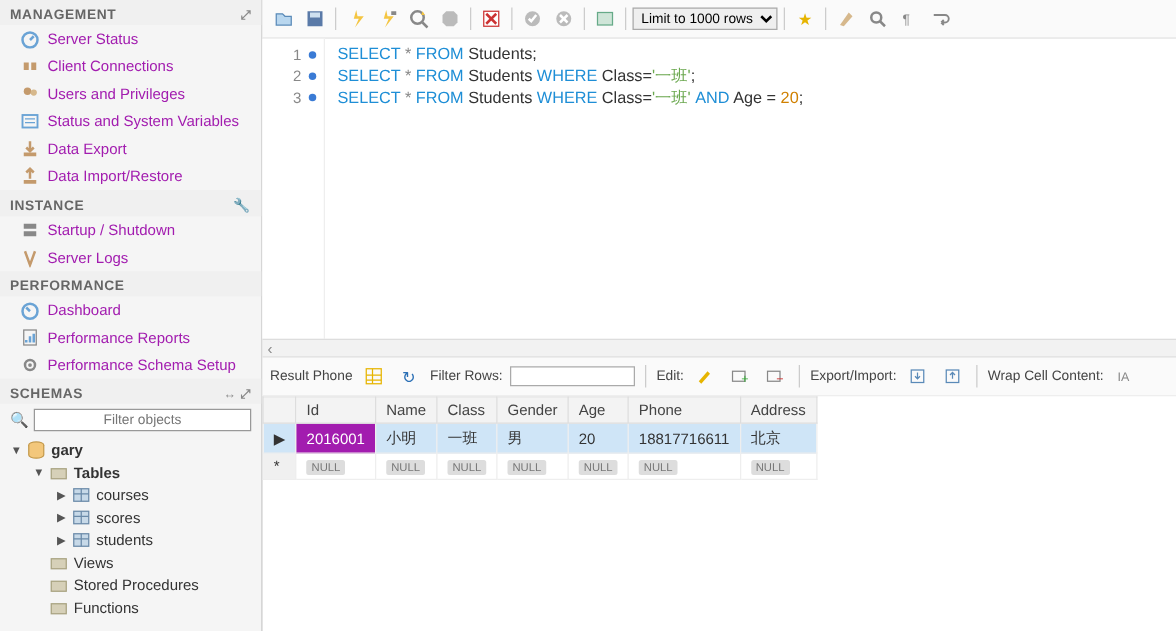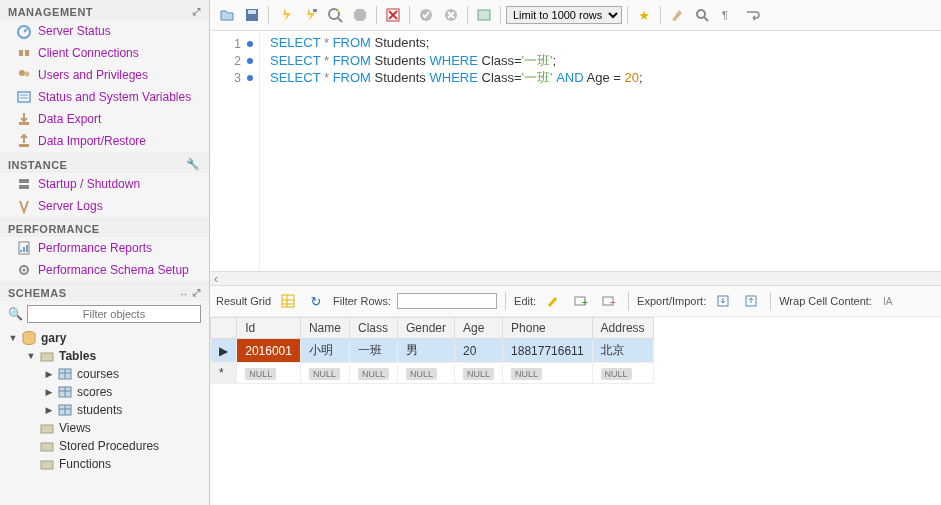--- a/index.html
+++ b/index.html
@@ -34,21 +34,21 @@
 .num { color: #d08000; }
 .scroll-hint { height: 14px; background: #f2f2f2; border-top: 1px solid #ddd; display: flex; align-items: center; padding-left: 4px; color: #888;}
 .result-toolbar { display: flex; align-items: center; gap: 6px; padding: 4px 6px; border-top: 1px solid #ddd; border-bottom: 1px solid #eee; background: #fafafa; font-size: 11px; flex-wrap: wrap;}
 .result-toolbar .lbl { color: #444; }
 .result-toolbar input { border: 1px solid #aaa; padding: 1px 4px; width: 100px; font-size: 11px; }
 .grid { flex: 1; overflow: auto; }
 table.rg { border-collapse: collapse; font-size: 12px; }
 table.rg th { background: #f3f3f3; border: 1px solid #ddd; padding: 3px 8px; text-align: left; font-weight: normal; color: #444; }
 table.rg td { border: 1px solid #eee; padding: 3px 8px; }
 table.rg tr.sel td { background: #cfe5f7; }
-table.rg tr.sel td.idc { background: #c2410c; color: #fff; }
+table.rg tr.sel td.idc { background: #a21caf; color: #fff; }
 .rowhdr { width: 15px; background: #f0f0f0; border: 1px solid #ddd; }
 .null-pill { background: #ddd; color: #777; font-size: 9px; padding: 1px 4px; border-radius: 2px; }
 svg { display: block; }
 .sicon { width:16px; height:16px; margin-right:4px; flex-shrink:0;}
 </style>
 </head>
 <body>
 
 <div class="sidebar">
   <div class="section-header">
@@ -134,20 +134,29 @@
           </svg>
         </span>
         <span>Server Logs</span>
       </div>
   </div>
 
   <div class="section-header">
     <span>PERFORMANCE</span>
   </div>
   <div>
+    <div class="nav-item">
+        <span class="nicon">
+          <svg width="16" height="16">
+            <circle cx="8" cy="9" r="6" fill="none" stroke="#6aa3d5" stroke-width="2"></circle>
+            <line x1="8" y1="9" x2="5" y2="6" stroke="#6aa3d5" stroke-width="2"></line>
+          </svg>
+        </span>
+        <span>Dashboard</span>
+      </div>
     <div class="nav-item">
         <span class="nicon">
           <svg width="16" height="16">
             <rect x="3" y="2" width="10" height="12" fill="none" stroke="#888"></rect>
             <line x1="5" y1="10" x2="5" y2="12" stroke="#6aa3d5" stroke-width="2"></line>
             <line x1="8" y1="7" x2="8" y2="12" stroke="#6aa3d5" stroke-width="2"></line>
             <line x1="11" y1="5" x2="11" y2="12" stroke="#6aa3d5" stroke-width="2"></line>
           </svg>
         </span>
         <span>Performance Reports</span>
@@ -368,21 +377,21 @@
       </div>
     <div class="code" id="code">
         <div class="code-line"><span class="kw">SELECT</span> <span class="op">*</span> <span class="kw">FROM</span> Students;</div>
         <div class="code-line"><span class="kw">SELECT</span> <span class="op">*</span> <span class="kw">FROM</span> Students <span class="kw">WHERE</span> Class=<span class="str">'一班'</span>;</div>
         <div class="code-line"><span class="kw">SELECT</span> <span class="op">*</span> <span class="kw">FROM</span> Students <span class="kw">WHERE</span> Class=<span class="str">'一班'</span> <span class="kw">AND</span> Age = <span class="num">20</span>;</div>
       </div>
   </div>
   <div class="scroll-hint">‹</div>
 
   <div class="result-toolbar">
-    <span class="lbl">Result Grid</span>
+    <span class="lbl">Result Phone</span>
     <span class="tbtn">
         <svg width="16" height="16">
           <rect x="2" y="2" width="12" height="12" fill="none" stroke="#e6b400"></rect>
           <line x1="2" y1="7" x2="14" y2="7" stroke="#e6b400"></line>
           <line x1="2" y1="11" x2="14" y2="11" stroke="#e6b400"></line>
           <line x1="7" y1="2" x2="7" y2="14" stroke="#e6b400"></line>
         </svg>
       </span>
     <span class="tbtn" style="color:#2a6fb5;">↻</span>
     <span class="lbl">Filter Rows:</span>

